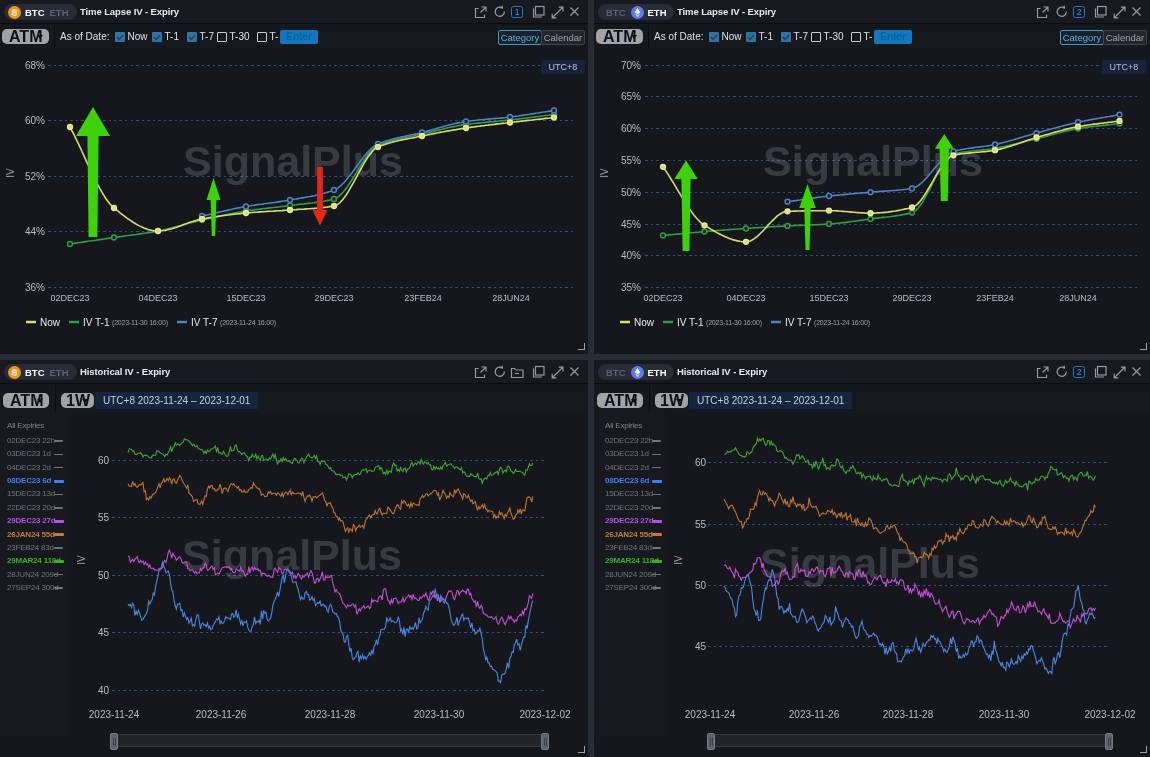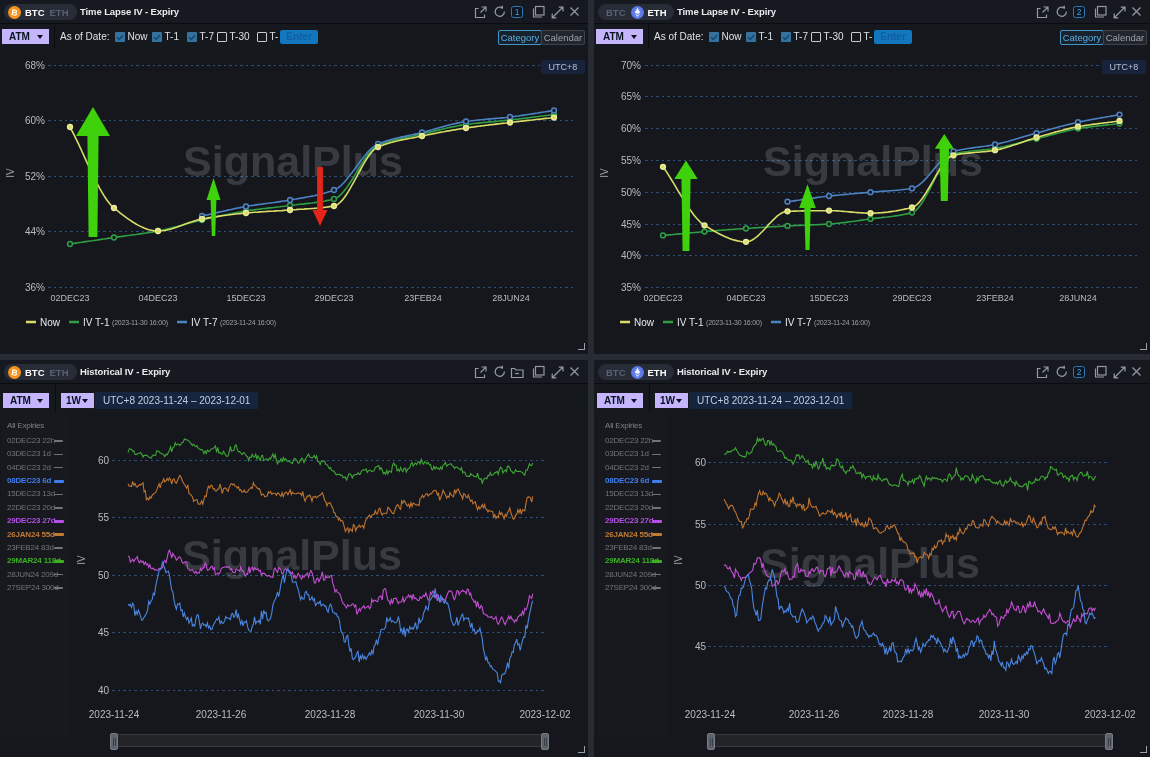--- a/index.html
+++ b/index.html
@@ -4,21 +4,21 @@
 body { width:1150px; height:757px; background:#262b34; font-family:"Liberation Sans",sans-serif; overflow:hidden; position:relative; }
 .panel { position:absolute; background:#15171c; overflow:hidden; }
 .hdr { position:absolute; left:0; top:0; right:0; height:24px; background:#16191f; border-bottom:1px solid #0a0c0f; }
 .tbar { position:absolute; left:0; right:0; background:#15181d; }
 .pill { position:absolute; left:4px; top:4px; height:16px; background:#272c37; border-radius:8px; display:inline-flex; align-items:center; padding:0 5px 0 2px; white-space:nowrap; }
 .pill .coin { width:13px; height:13px; flex:0 0 13px; margin:0 2px; }
 .pill .on { color:#fff; font-weight:bold; font-size:9.5px; margin:0 2px; }
 .pill .off { color:#596273; font-weight:bold; font-size:9.5px; margin:0 3px; }
 .ttl { position:absolute; top:0; height:24px; line-height:24px; color:#e8ebef; font-weight:bold; font-size:9.5px; letter-spacing:-0.1px; }
 .icons { position:absolute; top:4px; }
-.sel { position:absolute; background:#c4b5fd; border-radius:0; color:#07121c; font-weight:bold; font-size:10px; }
+.sel { position:absolute; background:#a3a3a3; border-radius:5px; color:#07121c; font-weight:bold; font-size:16px; }
 .sel .car { position:absolute; right:6px; top:6px; width:0; height:0; border-left:3.5px solid transparent; border-right:3.5px solid transparent; border-top:4px solid #07121c; }
 .cbl { color:#dde1e6; font-size:10px; position:absolute; top:0; height:24px; line-height:24px; }
 .cb { position:absolute; top:7px; width:10px; height:10px; border-radius:1px; }
 .cb.chk { background:#33719f; }
 .cb.un { border:1px solid #c6cbd2; background:transparent; }
 .cb.chk svg { position:absolute; left:1px; top:2px; }
 .catbtn { position:absolute; top:5px; height:15px; border-radius:2px; font-size:9.5px; line-height:13px; text-align:center; }
 .utc { position:absolute; width:44px; height:14px; background:#17233c; border-radius:2px; color:#b5c0ce; font-size:9px; line-height:14px; text-align:center; }
 .rsz { position:absolute; width:7px; height:7px; border-right:1.5px solid #9aa1a9; border-bottom:1.5px solid #9aa1a9; }
 .sep { position:absolute; top:0; bottom:0; width:1px; background:#0a0c0f; }

